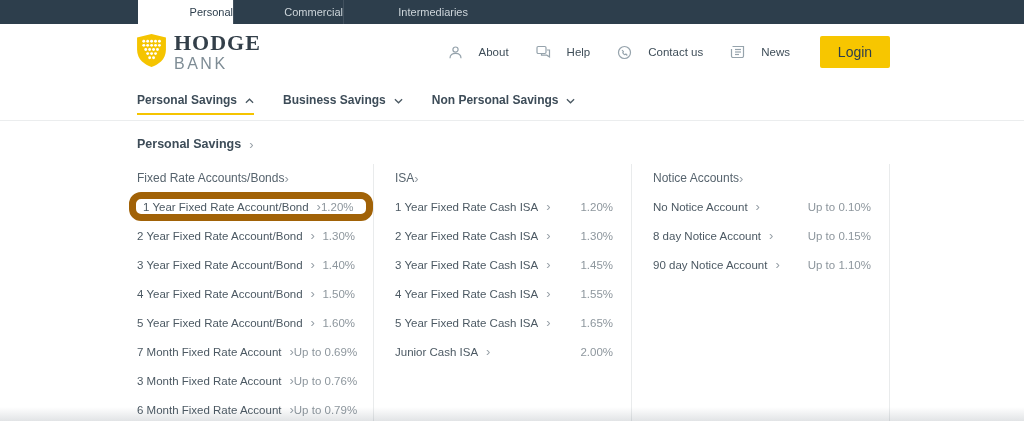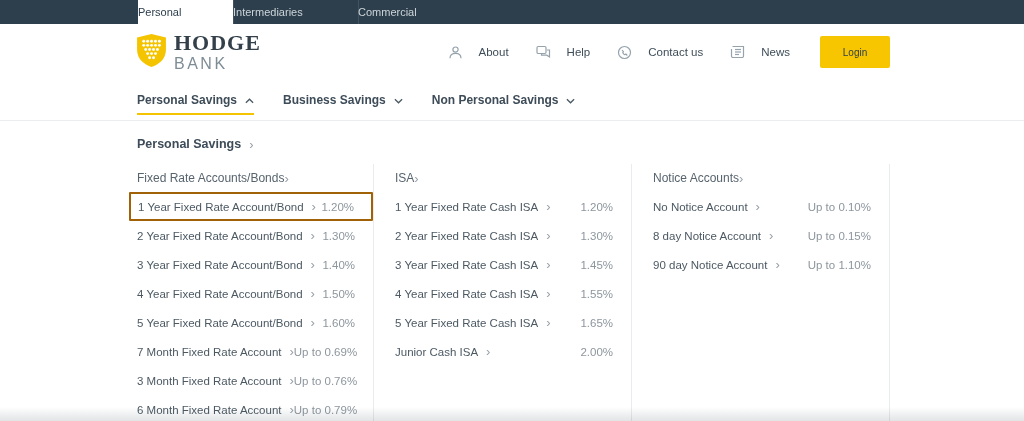--- a/index.html
+++ b/index.html
@@ -11,21 +11,21 @@
     overflow:hidden;
   }
 
   
   .topbar {
     height:24px; background:#2d3e4c;
     display:flex; align-items:stretch;
     padding-left:138px;
   }
   .topbar .tab {
-    display:flex; align-items:center; justify-content:flex-start;
+    display:flex; align-items:center; justify-content:flex-end;
     font-size:11px; color:#cdd5da; cursor:pointer;
     position:relative;
   }
   .topbar .tab.t1 { width:95px; }
   .topbar .tab.t2 { width:125px; box-shadow:inset 1px 0 rgba(255,255,255,0.10); }
   .topbar .tab.t3 { width:110px; box-shadow:inset 1px 0 rgba(255,255,255,0.10); }
   .topbar .tab.active { background:#ffffff; color:#2d3e4c; box-shadow:none; }
 
   
   .header { background:#fff; border-bottom:1px solid #ebedee; }
@@ -47,21 +47,21 @@
   .top-nav { display:flex; align-items:center; }
   .nav-item {
     display:flex; align-items:center; gap:16px;
     font-size:11.5px; color:#3e4d58; cursor:pointer;
     margin-left:27px;
   }
   .nav-item svg { display:block; }
   .login-btn {
     margin-left:30px; width:70px; height:32px;
     background:#f7c600; color:#2d3e4c; border:none; border-radius:2px;
-    font-size:10px; font-family:"Liberation Sans", sans-serif;
+    font-size:14px; font-family:"Liberation Sans", sans-serif;
     cursor:pointer;
   }
 
   
   .subnav {
     height:40px; display:flex; align-items:stretch; gap:29px;
     padding-left:137px;
   }
   .subnav-item {
     display:flex; align-items:center; gap:8px;
@@ -92,21 +92,21 @@
     height:28px; display:flex; align-items:center; 
     font-size:12px; color:#57646e; cursor:pointer;
   }
   .items { }
   .item {
     height:29px; display:flex; align-items:center; justify-content:space-between;
     cursor:pointer;
     margin-left:-8px; padding:0 18px 0 8px;
   }
   .item.focused {
-    border:2px solid #a16207; border-radius:1px; padding-left:7px; padding-right:17px;
+    border:7px solid #a16207; border-radius:12px; padding-left:7px; padding-right:17px;
   }
   .item-label {
     font-size:11.5px; color:#4c5963;
     display:flex; align-items:center; gap:8px; white-space:nowrap;
   }
   .item-rate { font-size:11.5px; color:#8d969d; white-space:nowrap; }
 
   .vdivider {
     position:absolute; top:43px; bottom:0; width:1px; background:#e9ebec;
   }
@@ -118,25 +118,25 @@
     pointer-events:none;
   }
 </style>
 </head>
 <body>
 
 <div class="topbar">
   <div class="tab t1 active">
     <span>Personal</span>
   </div>
+  <div class="tab t3">
+    <span>Commercial</span>
+  </div>
   <div class="tab t2">
     <span>Intermediaries</span>
-  </div>
-  <div class="tab t3">
-    <span>Commercial</span>
   </div>
 </div>
 
 <div class="header">
   <div class="header-row">
 
     <div class="logo">
       <span>
         <svg width="29" height="33" viewBox="0 0 28 32">
           <path d="M14 0 L28 3.5 V15 C28 25 20.5 29.5 14 32 C7.5 29.5 0 25 0 15 V3.5 Z" fill="#F5C400"></path>

